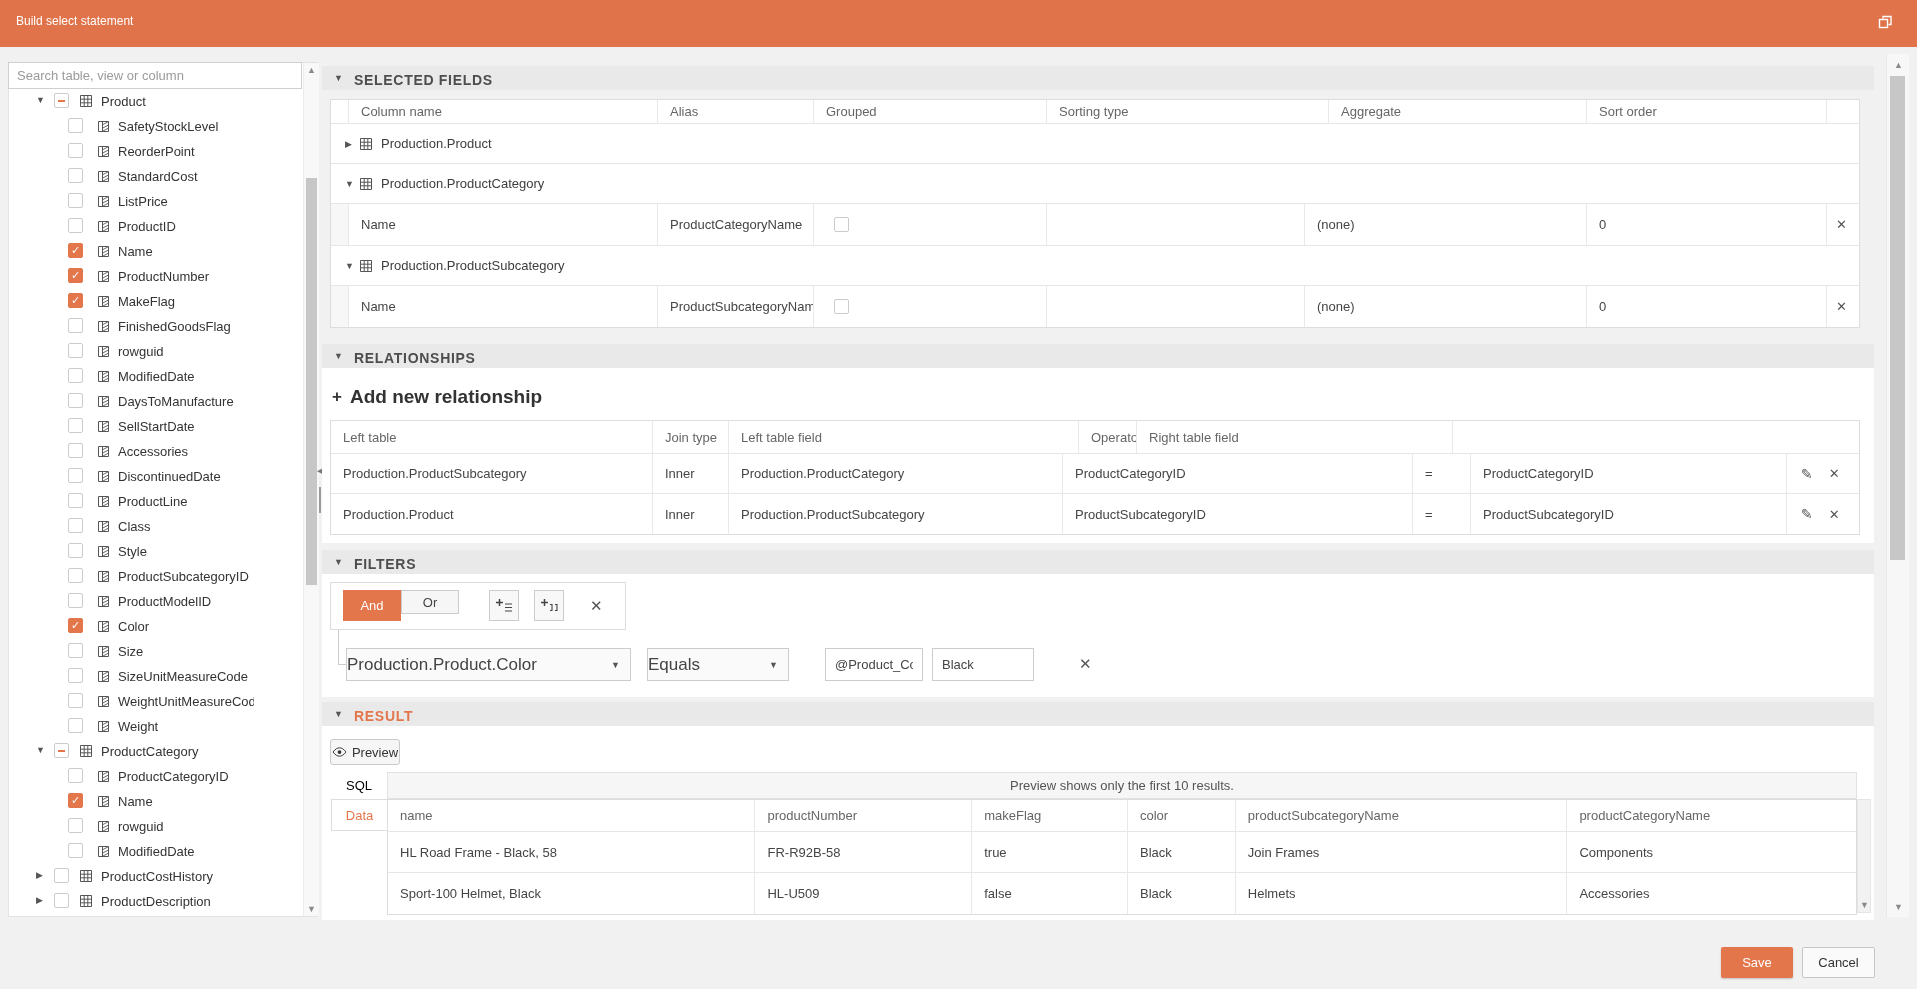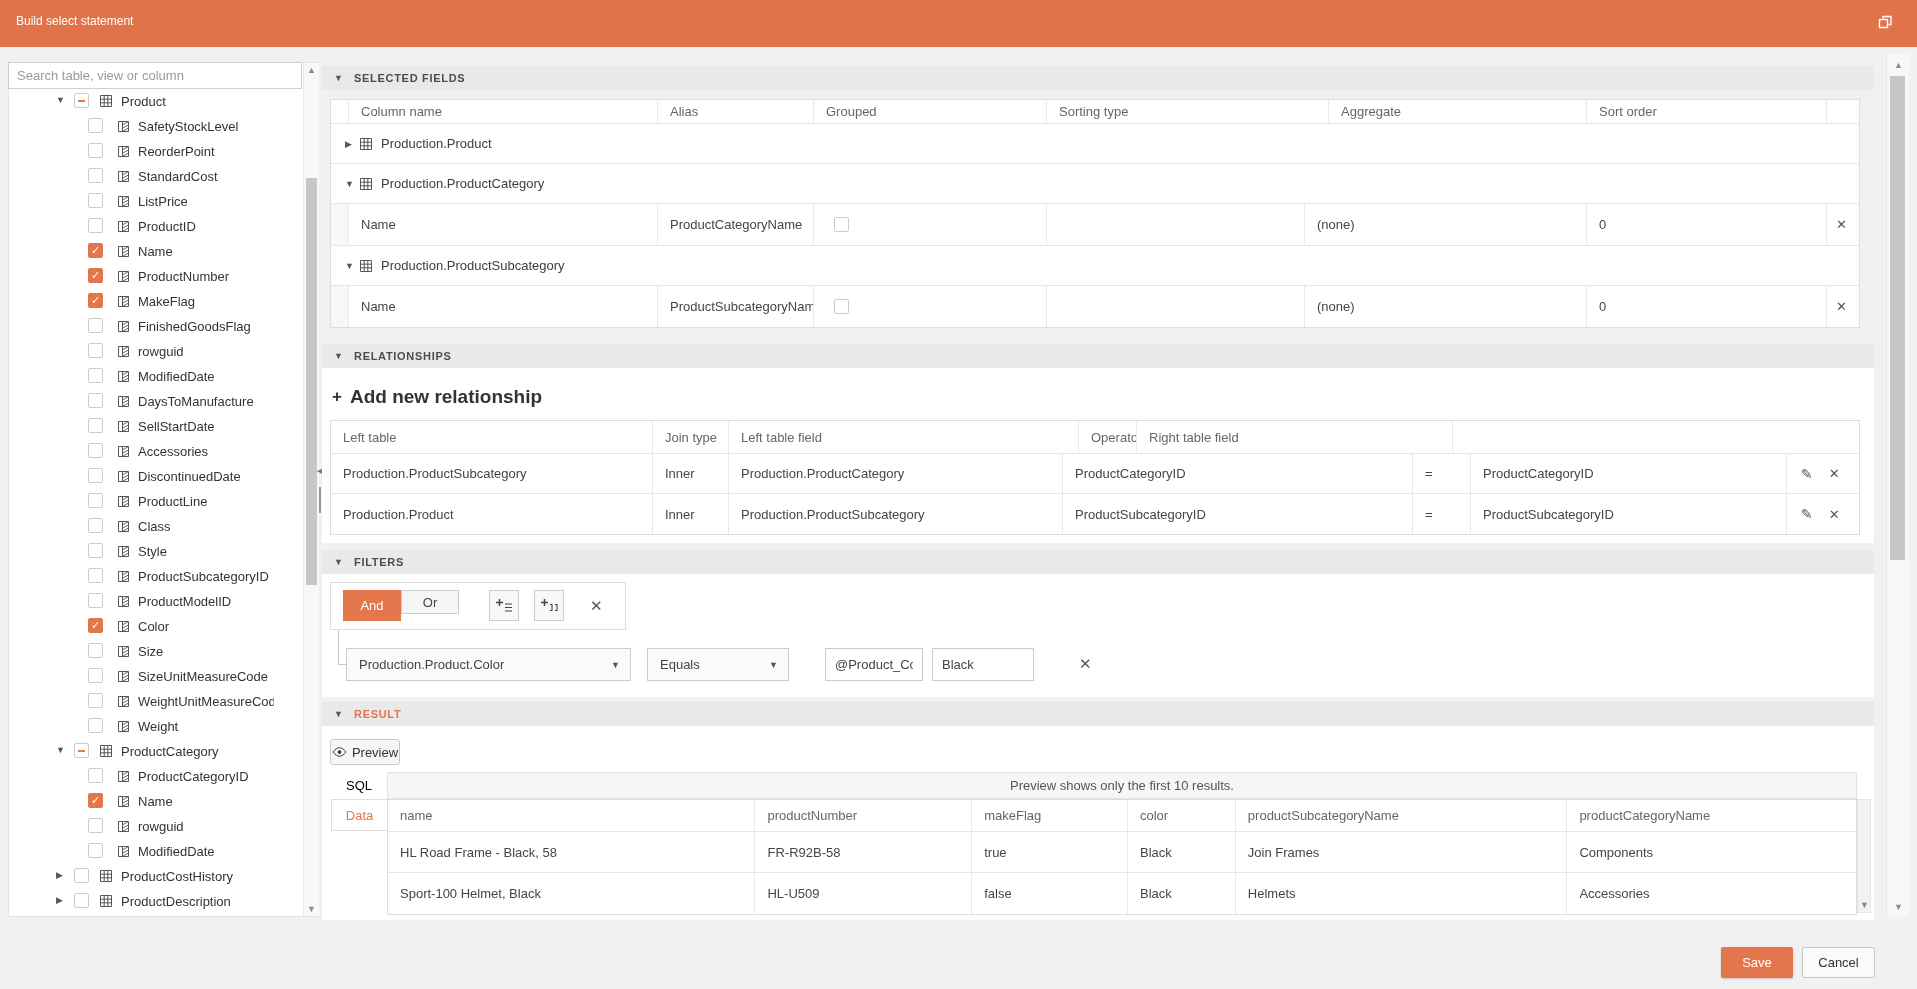--- a/index.html
+++ b/index.html
@@ -9,42 +9,42 @@
   .hdr{left:0;top:0;width:1917px;height:47px;background:#E0734A;}
   .hdr-title{left:16px;top:14px;color:#fff;font-size:12px;}
   .restore{left:1876px;top:13px;width:18px;height:18px;cursor:pointer;}
   
   .side{left:8px;top:62px;width:310px;height:855px;background:#fff;border:1px solid #e3e3e3;box-sizing:border-box;}
   .srch{left:8px;top:62px;width:294px;height:27px;box-sizing:border-box;border:1px solid #cfcfcf;background:#fff;font-size:13px;color:#444;padding:0 8px;outline:none;}
   .srch::placeholder{color:#9b9b9b;}
   .sbar{left:303px;top:63px;width:15px;height:853px;background:#f8f8f8;border-left:1px solid #ececec;}
   .thumb{position:absolute;background:#c7c7c7;}
   .arr{position:absolute;font-size:9px;color:#8a8a8a;line-height:10px;}
-  .tree{left:8px;top:89px;width:246px;height:826px;overflow:hidden;margin-left:20px;}
+  .tree{left:8px;top:89px;width:246px;height:826px;overflow:hidden;}
   .trow{position:relative;height:25px;cursor:pointer;}
   .t-arrow{position:absolute;left:28px;top:6px;width:14px;font-size:9px;color:#555;display:none;}
   .m-table .t-arrow{display:block;}
   .m-table.m-open .t-arrow::before{content:"▼";}
   .m-table.m-closed .t-arrow::before{content:"▶";}
   .t-cb{position:absolute;left:46px;top:4px;width:15px;height:15px;box-sizing:border-box;border:1px solid #ccc;border-radius:2px;background:#fff;}
   .m-column .t-cb{left:60px;}
   .m-on .t-cb{background:#E4764B;border-color:#E4764B;}
   .m-on .t-cb::after{content:"✓";position:absolute;left:2px;top:0px;color:#fff;font-size:11px;line-height:13px;}
   .m-partial .t-cb::after{content:"";position:absolute;left:3px;top:6px;width:7px;height:2px;background:#E4764B;}
   .t-ic{position:absolute;left:71px;top:5px;}
   .m-column .t-ic{left:89px;}
   .t-label{position:absolute;left:93px;top:5px;font-size:13px;color:#333;white-space:nowrap;}
   .m-column .t-label{left:110px;}
   
   .split-arrow{left:315px;top:465px;font-size:10px;color:#777;}
   .split-grip{left:319px;top:487px;width:2px;height:26px;background:#9a9a9a;}
   
   .secbar{left:322px;width:1552px;height:24px;background:#e9e9e9;color:#4d4d4d;}
   .secbar .s-arrow{position:absolute;left:12px;top:7px;font-size:9px;color:#555;}
-  .secbar .s-title{position:absolute;left:32px;top:6px;font-size:11px;font-weight:bold;letter-spacing:.7px;}
+  .secbar .s-title{position:absolute;left:32px;top:6px;font-size:14px;font-weight:bold;letter-spacing:.7px;}
   .panel{left:322px;width:1552px;background:#fff;}
   
   .gtab{position:absolute;background:#fff;border:1px solid #ddd;box-sizing:border-box;}
   .grow{display:flex;box-sizing:border-box;}
   .gcell{box-sizing:border-box;padding-left:12px;font-size:13px;color:#454545;white-space:nowrap;overflow:hidden;display:flex;align-items:center;}
   .ghead .gcell{color:#666;}
   .bline{border-bottom:1px solid #e6e6e6;}
   .vline{border-right:1px solid #e9e9e9;}
   .grp{display:flex;align-items:center;border-bottom:1px solid #e6e6e6;box-sizing:border-box;}
   .grp .g-arrow{margin-left:14px;font-size:9px;color:#555;width:14px;}
@@ -53,21 +53,21 @@
   .pencil{font-size:14px;color:#555;cursor:pointer;}
   .cbx{width:15px;height:15px;box-sizing:border-box;border:1px solid #ccc;border-radius:2px;background:#fff;}
   
   .grpbox{left:330px;top:582px;width:296px;height:48px;border:1px solid #ddd;box-sizing:border-box;background:#fff;}
   .btn-and{left:343px;top:590px;width:58px;height:31px;background:#E4764B;color:#fff;font-size:13px;display:flex;align-items:center;justify-content:center;cursor:pointer;border:1px solid #E4764B;box-sizing:border-box;}
   .btn-or{left:401px;top:590px;width:58px;height:24px;background:#f6f6f6;color:#444;font-size:13px;display:flex;align-items:center;justify-content:center;cursor:pointer;border:1px solid #ccc;box-sizing:border-box;}
   .ibtn{width:30px;height:31px;background:#f8f8f8;border:1px solid #ccc;box-sizing:border-box;display:flex;align-items:center;justify-content:center;cursor:pointer;}
   .conn-v{left:338px;top:630px;width:1px;height:35px;background:#ccc;}
   .conn-h{left:338px;top:664px;width:8px;height:1px;background:#ccc;}
   .dd{height:33px;background:#fafafa;border:1px solid #ccc;box-sizing:border-box;display:flex;align-items:center;cursor:pointer;}
-  .dd .dd-label{margin-left:12px;font-size:13px;color:#444;flex:1;white-space:nowrap;}
+  .dd .dd-label{font-size:17px;color:#444;flex:1;white-space:nowrap;}
   .dd .dd-arr{font-size:9px;color:#555;margin-right:10px;}
   .tinput{height:33px;box-sizing:border-box;border:1px solid #ccc;background:#fff;font-size:13px;color:#444;padding:0 9px;outline:none;font-family:"Liberation Sans",sans-serif;}
   
   .prevbtn{left:330px;top:739px;width:70px;height:26px;background:#f6f6f6;border:1px solid #c9c9c9;border-radius:3px;box-sizing:border-box;display:flex;align-items:center;justify-content:center;gap:5px;cursor:pointer;}
   .prevbtn span{font-size:13px;color:#333;}
   .tab{left:331px;width:56px;height:27px;display:flex;align-items:center;justify-content:center;font-size:13px;cursor:pointer;box-sizing:border-box;}
   .tab-sql{top:772px;color:#000000;}
   .tab-data{top:799px;color:#E4764B;background:#fff;border:1px solid #ddd;border-right:none;height:32px;}
   .msgbar{left:387px;top:772px;width:1470px;height:27px;background:#f6f6f6;border:1px solid #e2e2e2;box-sizing:border-box;display:flex;align-items:center;justify-content:center;font-size:13px;color:#555;}
   

